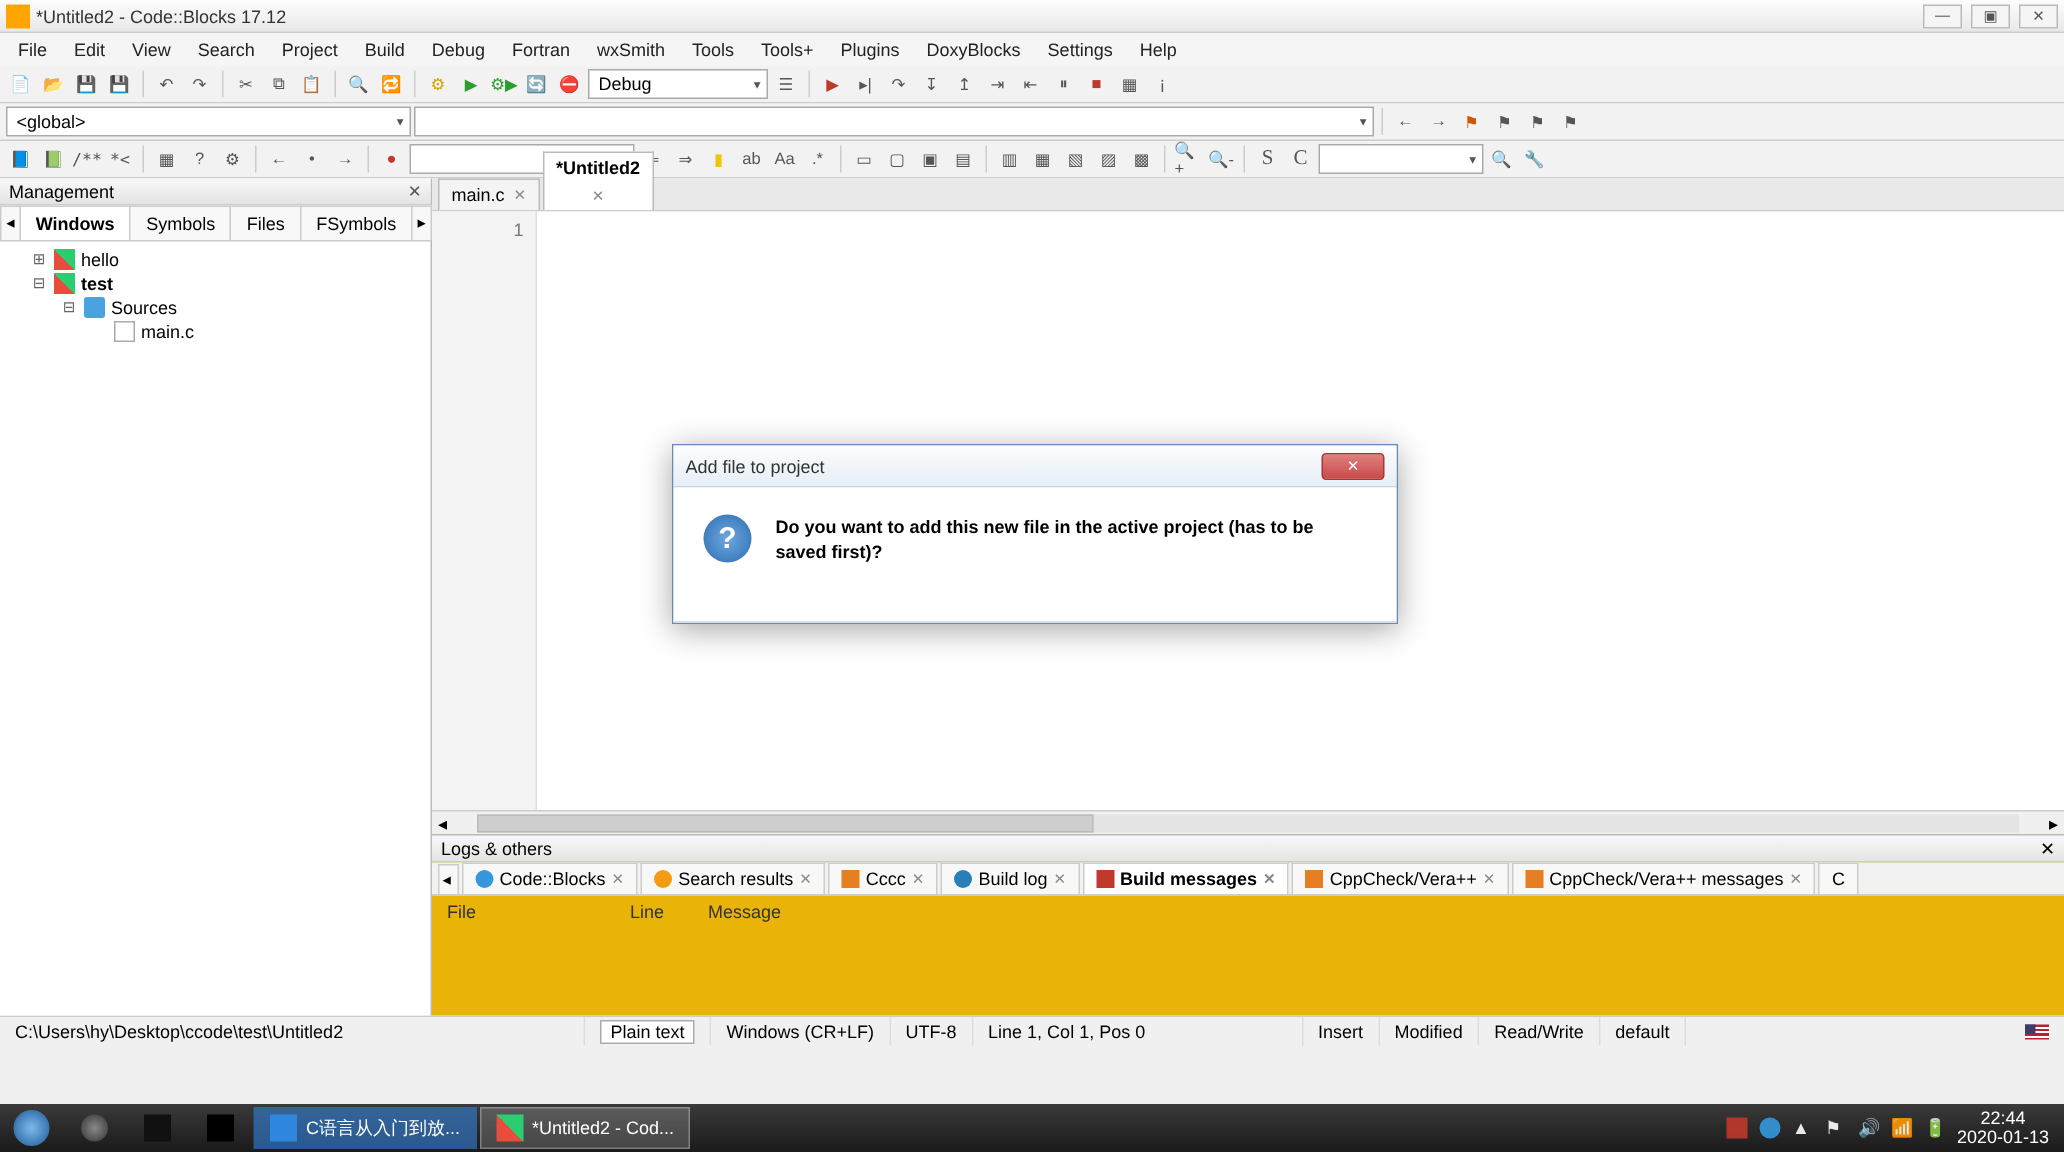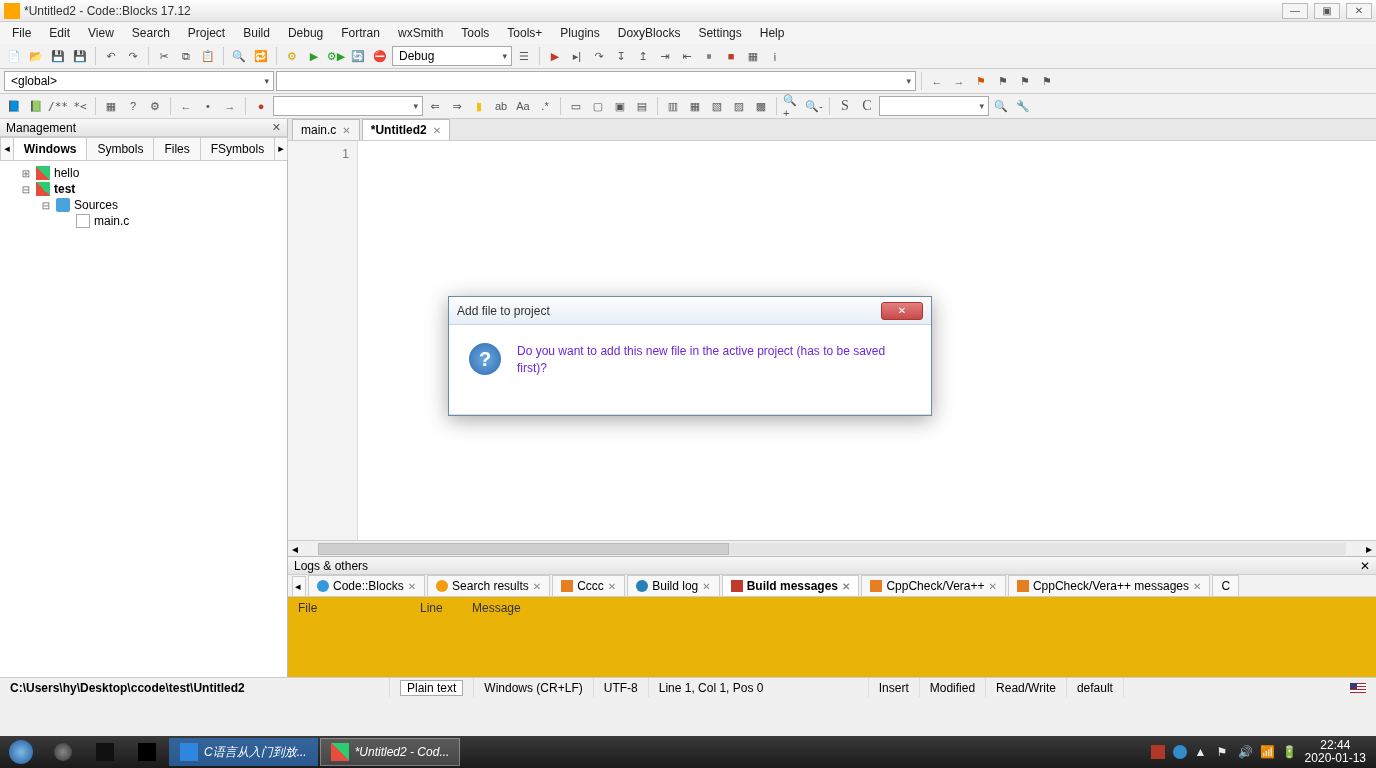--- a/index.html
+++ b/index.html
@@ -38,21 +38,21 @@
 .ico.folder { background: #4aa3df; border-radius: 2px; }
 .ico.file { background: #fff; border: 1px solid #aaa; }
 .tree .indent1 { padding-left: 16px; }
 .tree .indent2 { padding-left: 36px; }
 .tree .indent3 { padding-left: 56px; }
 .tree .bold { font-weight: bold; }
 
 .editor { flex: 1; display: flex; flex-direction: column; background: #fff; position: relative; }
 .edtabs { display: flex; background: #e8e8e8; border-bottom: 1px solid #ccc; height: 22px; align-items: flex-end; padding-left: 4px; }
 .edtab { padding: 3px 8px; border: 1px solid #bbb; border-bottom: none; background: #f4f4f4; display: flex; align-items: center; gap: 6px; font-size: 11px; margin-right: 2px; }
-.edtab.active { background: #fff; }
+.edtab.active { background: #fff; flex-direction: column; }
 .edtab .x { color: #888; font-size: 10px; }
 .edarea { flex: 1; display: flex; background: #fff; }
 .gutter { width: 70px; background: #f3f3f3; border-right: 1px solid #ddd; text-align: right; padding: 4px 8px; color: #777; font-family: Consolas, monospace; font-size: 14px; }
 .code { flex: 1; padding: 4px; font-family: Consolas, monospace; }
 .edscroll { height: 16px; background: #f0f0f0; border-top: 1px solid #ccc; display: flex; align-items: center; }
 .edscroll .bar { flex: 1; height: 12px; background: #e4e4e4; margin: 0 16px; position: relative; }
 .edscroll .thumb { position: absolute; left: 0; width: 40%; height: 100%; background: #cfcfcf; border: 1px solid #bbb; }
 
 .bottompanel { border-top: 1px solid #bbb; background: #eab308; }
 .bottompanel .header { height: 18px; background: linear-gradient(#f8f8f8,#e4e4e4); display: flex; align-items: center; padding: 0 6px; font-size: 11px; border-bottom: 1px solid #ccc; }
@@ -61,39 +61,39 @@
 .btab { padding: 3px 8px; border: 1px solid #ccc; border-bottom: none; background: #f8f8f8; display: flex; align-items: center; gap: 4px; font-size: 11px; margin-right: 2px; white-space: nowrap; }
 .btab.active { background: #fff; font-weight: bold; }
 .btab .x { color: #888; font-size: 10px; }
 .btab .ico2 { width: 12px; height: 12px; display: inline-block; }
 .bcontent { height: 80px; overflow: auto; }
 .bcontent table { width: 100%; font-family: Consolas, monospace; font-size: 11px; }
 .bcontent th { text-align: left; padding: 2px 8px; font-weight: normal; color: #333; }
 
 .statusbar { height: 20px; background: #f0f0f0; border-top: 1px solid #ccc; display: flex; align-items: center; font-size: 11px; }
 .statusbar .cell { padding: 0 10px; border-right: 1px solid #ddd; height: 100%; display: flex; align-items: center; }
-.statusbar .path { flex: 0 0 390px; font-weight: bold; }
+.statusbar .path { flex: 0 0 390px; }
 .statusbar .box { border: 1px solid #aaa; background: #fff; padding: 1px 6px; height: 16px; display: flex; align-items: center; }
 
 .taskbar { position: absolute; bottom: 0; left: 0; right: 0; height: 32px; background: linear-gradient(#3a3a3a,#1a1a1a); display: flex; align-items: center; }
 .taskbar .start { width: 42px; height: 32px; display: flex; align-items: center; justify-content: center; }
 .taskbar .start .orb { width: 24px; height: 24px; border-radius: 50%; background: radial-gradient(#7db9e8,#1e5799); }
-.taskbar .titem { height: 28px; padding: 0 10px; display: flex; align-items: center; gap: 6px; color: #fff; font-size: 11px; border: 1px solid transparent; margin: 0 1px; font-style: italic; }
+.taskbar .titem { height: 28px; padding: 0 10px; display: flex; align-items: center; gap: 6px; color: #fff; font-size: 11px; border: 1px solid transparent; margin: 0 1px; }
 .taskbar .titem.active { background: rgba(255,255,255,0.18); border-color: rgba(255,255,255,0.3); }
 .taskbar .titem .tico { width: 18px; height: 18px; background: #555; }
 .taskbar .tray { margin-left: auto; display: flex; align-items: center; gap: 8px; color: #fff; font-size: 11px; padding-right: 10px; }
 .taskbar .tray .trico { width: 14px; height: 14px; opacity: 0.9; }
 .taskbar .clock { text-align: center; line-height: 1.1; }
 
 .dialog { position: absolute; left: 448px; top: 296px; width: 484px; background: #f0f0f0; border: 1px solid #6a8bb0; box-shadow: 0 4px 20px rgba(0,0,0,0.35); }
 .dialog .dtitle { height: 28px; background: linear-gradient(#fdfdfd,#e6eef7); display: flex; align-items: center; padding: 12px 8px; font-size: 12px; color: #333; border-bottom: 1px solid #c7d5e6; }
 .dialog .dtitle .dclose { margin-left: auto; width: 42px; height: 18px; background: linear-gradient(#e08080,#c94a4a); border: 1px solid #a33; border-radius: 3px; display: flex; align-items: center; justify-content: center; color: #fff; font-size: 10px; }
 .dialog .dbody { padding: 18px 20px 8px 20px; display: flex; gap: 16px; background: #fff; border-bottom: 1px solid #ddd; min-height: 90px; }
 .dialog .qicon { width: 32px; height: 32px; border-radius: 50%; background: radial-gradient(#6ea8e0,#2b6cb0); display: flex; align-items: center; justify-content: center; color: #fff; font-size: 20px; font-weight: bold; flex-shrink: 0; }
-.dialog .dtext { color: #6d28d9; line-height: 1.4; }
+.dialog .dtext { color: #000000; line-height: 1.4; font-weight: bold; }
 .dialog .dbtns { padding: 10px 14px; display: flex; justify-content: flex-end; gap: 10px; background: #f0f0f0; }
 .dialog .dbtn { min-width: 82px; height: 24px; border: 1px solid #8a8a8a; background: linear-gradient(#fdfdfd,#e4e4e4); border-radius: 3px; display: flex; align-items: center; justify-content: center; font-size: 12px; }
 .dialog .dbtn.primary { border-color: #2e7cc0; box-shadow: 0 0 0 1px #8cc0ee inset; }
 
 .flag { width: 16px; height: 10px; background: linear-gradient(to bottom,#b22234 0 15%,#fff 15% 30%,#b22234 30% 45%,#fff 45% 60%,#b22234 60% 75%,#fff 75% 90%,#b22234 90% 100%); position: relative; }
 .flag::before { content:""; position:absolute; left:0; top:0; width:7px; height:6px; background:#3c3b6e; }
 </style>
 </head>
 <body>
 

